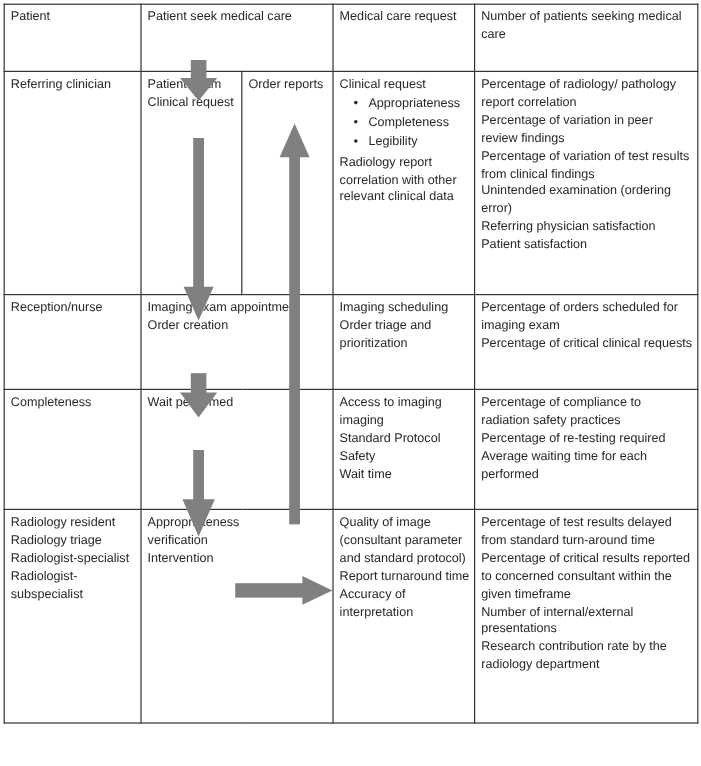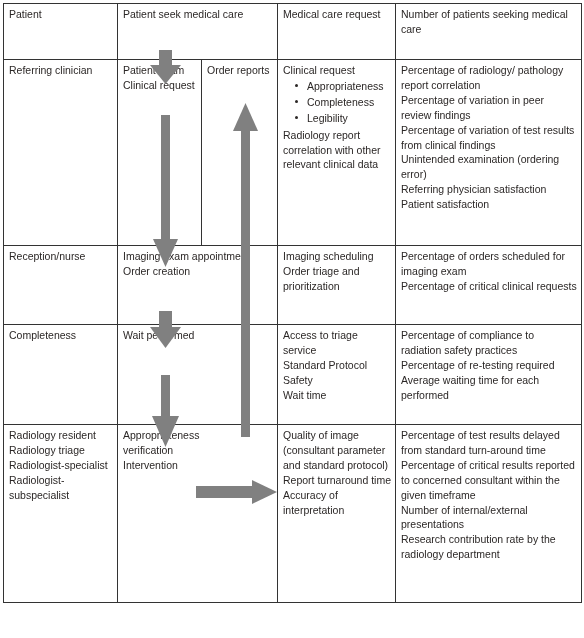--- a/index.html
+++ b/index.html
@@ -159,21 +159,21 @@
           <div>Percentage of critical clinical requests</div>
         </td>
       </tr>
 
       <tr style="height:100px">
         <td>Completeness</td>
         <td colspan="2">
           <div>Wait performed</div>
         </td>
         <td>
-          <div>Access to triage service</div>
+          <div>Access to imaging imaging</div>
           <div>Standard Protocol</div>
           <div>Safety</div>
           <div>Wait time</div>
         </td>
         <td>
           <div>Percentage of compliance to radiation safety practices</div>
           <div>Percentage of re-testing required</div>
           <div>Average waiting time for each performed</div>
         </td>
       </tr>

